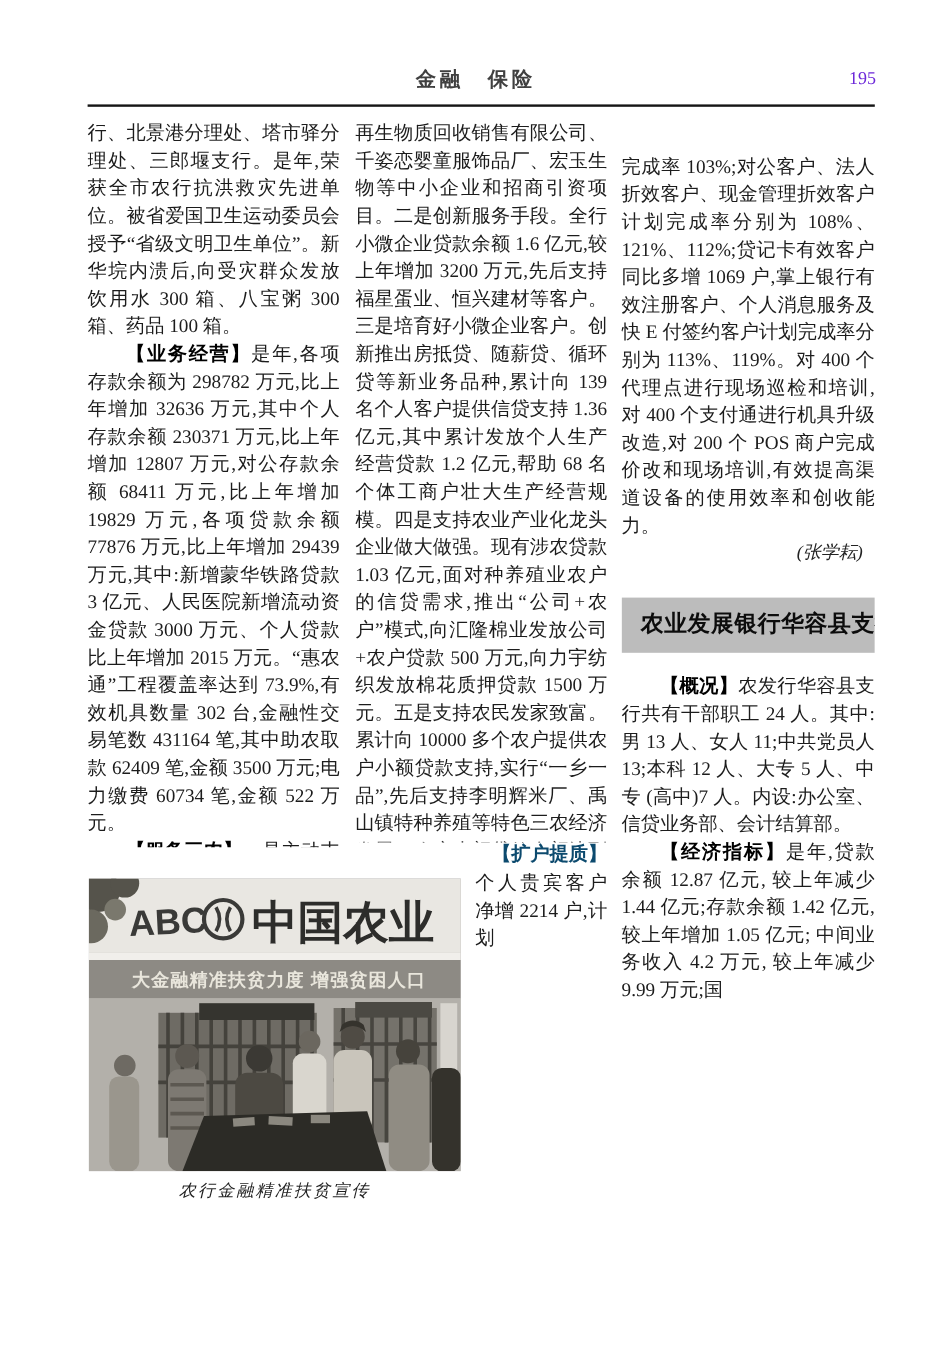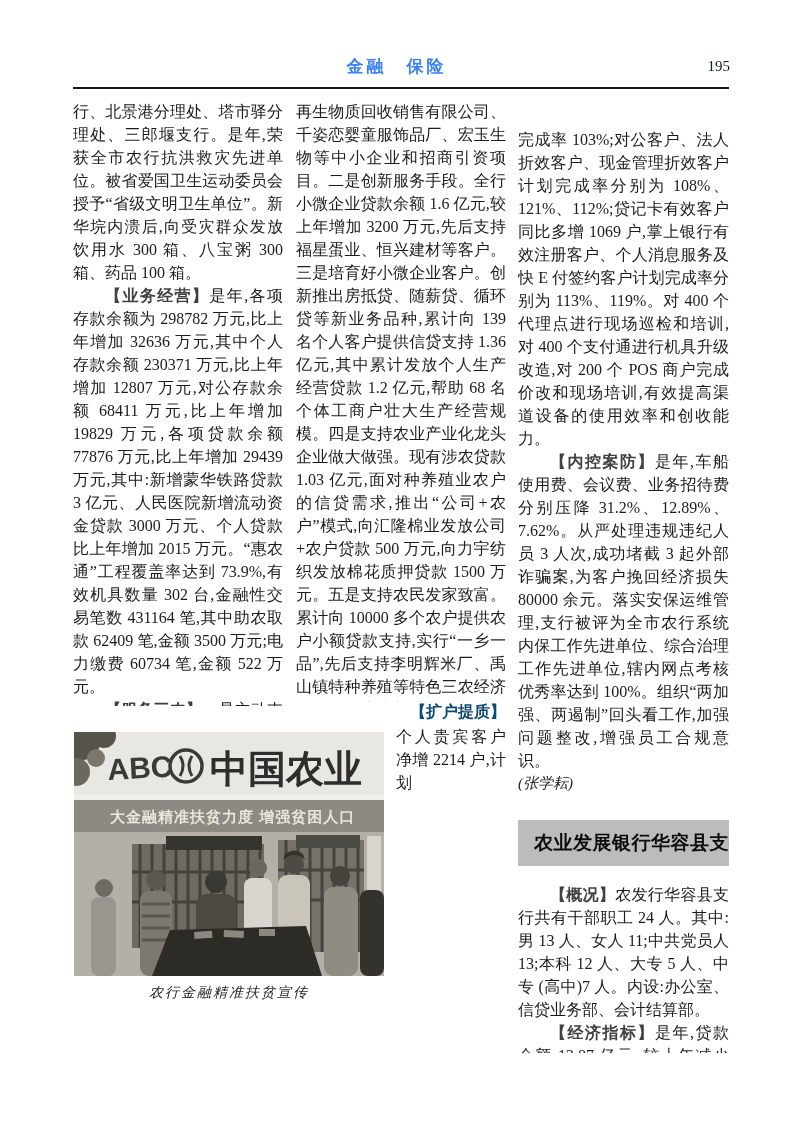--- a/index.html
+++ b/index.html
@@ -1,36 +1,36 @@
 <!DOCTYPE html>
 <html><head>
 <meta charset="utf-8">
 <style>
   html,body{margin:0;padding:0;background:#ffffff;}
   .page{position:relative;width:793px;height:1122px;background:#fff;overflow:hidden;
         font-family:"Liberation Serif",serif;color:#1c1c1c;}
   
   .rh-title{position:absolute;top:55px;left:0;width:100%;text-align:center;
             font-family:"Liberation Sans",sans-serif;font-weight:bold;font-size:17px;
-            letter-spacing:3px;color:#3b82f6;}
-  .rh-num{position:absolute;top:58px;right:63px;font-size:15px;color:#0f172a;}
+            letter-spacing:3px;color:#404040;}
+  .rh-num{position:absolute;top:58px;right:63px;font-size:15px;color:#6d28d9;}
   .rh-rule{position:absolute;top:87px;left:73px;width:656px;height:2px;background:#151515;}
   
   .col{position:absolute;font-size:16px;line-height:23px;text-align:justify;
        color:#1c1c1c;overflow:hidden;}
   #col1{left:73px;top:100px;width:210px;height:606px;}
   #col2{left:296px;top:100px;width:210px;height:602px;}
   #col2n{left:396px;top:702px;width:110px;height:302px;}
   #col3{left:518px;top:100px;width:211px;height:925px;margin-top:28px;}
   .body-p{margin:0;}
   .indent{text-indent:2em;}
-  .entry-head{font-family:"Liberation Sans",sans-serif;font-weight:bold;color:#404040;}
+  .entry-head{font-family:"Liberation Sans",sans-serif;font-weight:bold;color:#000000;}
   .head-line{font-family:Liberation Mono, monospace;font-weight:bold;color:#0c4a6e;
              text-align:right;}
-  .byline{margin:0;text-align:left;padding-right:10px;font-style:italic;
+  .byline{margin:0;text-align:right;padding-right:10px;font-style:italic;
           font-size:15px;color:#222;}
   .section-box{margin-top:25px;margin-bottom:17px;height:46px;line-height:46px;
                background:#bcbcbc;color:#0c0c0c;font-family:"Liberation Sans",sans-serif;
                font-weight:bold;font-size:19px;letter-spacing:0.5px;padding-left:16px;
                white-space:nowrap;}
   
   .photo{position:absolute;left:74px;top:732px;width:310px;height:244px;margin:0;
          background:#c8c8c8;overflow:hidden;}
   .photo svg{display:block;}
   .caption{position:absolute;left:74px;top:984px;width:310px;text-align:center;
@@ -161,20 +161,19 @@
     <p class="body-p">再生物质回收销售有限公司、千姿恋婴童服饰品厂、宏玉生物等中小企业和招商引资项目。二是创新服务手段。全行小微企业贷款余额 1.6 亿元,较上年增加 3200 万元,先后支持福星蛋业、恒兴建材等客户。三是培育好小微企业客户。创新推出房抵贷、随薪贷、循环贷等新业务品种,累计向 139 名个人客户提供信贷支持 1.36 亿元,其中累计发放个人生产经营贷款 1.2 亿元,帮助 68 名个体工商户壮大生产经营规模。四是支持农业产业化龙头企业做大做强。现有涉农贷款 1.03 亿元,面对种养殖业农户的信贷需求,推出“公司+农户”模式,向汇隆棉业发放公司+农户贷款 500 万元,向力宇纺织发放棉花质押贷款 1500 万元。五是支持农民发家致富。累计向 10000 多个农户提供农户小额贷款支持,实行“一乡一品”,先后支持李明辉米厂、禹山镇特种养殖等特色三农经济发展。农户小额贷款余额达到 7000 万元。六是畅通国家惠农资</p>
   </div>
 
   <div class="col" id="col2n">
     <div class="head-line">【扩户提质】</div>
     <p class="body-p">个人贵宾客户净增 2214 户,计划</p>
   </div>
 
   <div class="col" id="col3">
     <p class="body-p">完成率 103%;对公客户、法人折效客户、现金管理折效客户计划完成率分别为 108%、121%、112%;贷记卡有效客户同比多增 1069 户,掌上银行有效注册客户、个人消息服务及快 E 付签约客户计划完成率分别为 113%、119%。对 400 个代理点进行现场巡检和培训,对 400 个支付通进行机具升级改造,对 200 个 POS 商户完成价改和现场培训,有效提高渠道设备的使用效率和创收能力。</p>
-    <p class="body-p indent"><span class="entry-head">【内控案防】</span><span>是年,车船使用费、会议费、业务招待费分别压降 31.2%、12.89%、7.62%。从严处理违规违纪人员 3 人次,成功堵截 3 起外部诈骗案,为客户挽回经济损失 80000 余元。落实安保运维管理,支行被评为全市农行系统内保工作先进单位、综合治理工作先进单位,辖内网点考核优秀率达到 100%。组织“两加强、两遏制”回头看工作,加强问题整改,增强员工合规意识。</span></p>
     <p class="byline">(张学耘)</p>
     <div class="section-box">农业发展银行华容县支行</div>
     <p class="body-p indent"><span class="entry-head">【概况】</span><span>农发行华容县支行共有干部职工 24 人。其中: 男 13 人、女人 11;中共党员人 13;本科 12 人、大专 5 人、中专 (高中)7 人。内设:办公室、信贷业务部、会计结算部。</span></p>
     <p class="body-p indent"><span class="entry-head">【经济指标】</span><span>是年,贷款余额 12.87 亿元, 较上年减少 1.44 亿元;存款余额 1.42 亿元,较上年增加 1.05 亿元; 中间业务收入 4.2 万元, 较上年减少 9.99 万元;国</span></p>
   </div>
 
 </div>
 
 </body></html>

